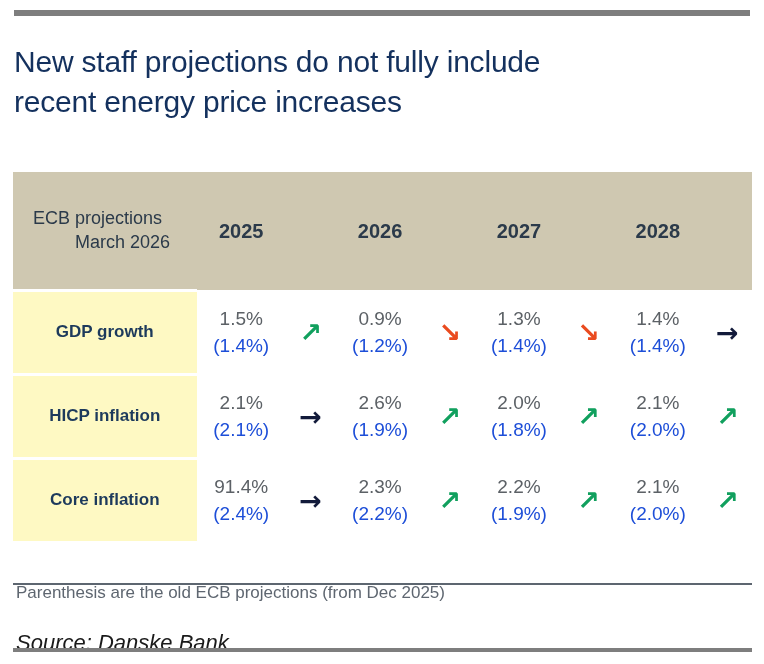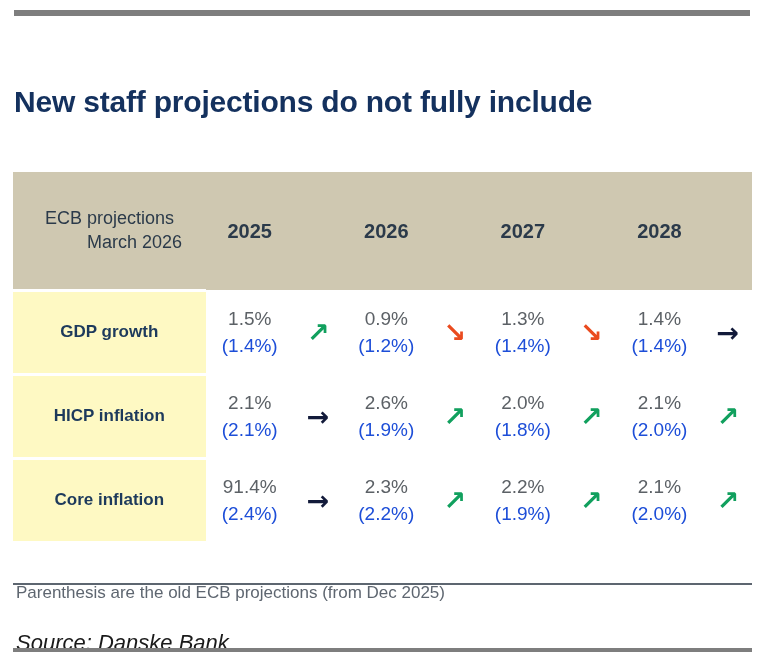--- a/index.html
+++ b/index.html
@@ -25,43 +25,42 @@
     background: #7e7e7e;
   }
 
   
   .title {
     position: absolute;
     left: 14px;
     top: 42px;
     width: 730px;
     font-size: 30px;
-    font-weight: bold;
+    font-weight: normal;
     line-height: 40px;
     color: #14315e;
     letter-spacing: -0.2px;
-    margin-top: 40px;
   }
   .title .line { display: block; }
 
   
   .table {
     position: absolute;
     left: 13px;
     top: 172px;
     width: 739px;
     border-collapse: collapse;
   }
 
   .thead-row { background: #cfc8b1; height: 118px; }
   .thead-row td { vertical-align: middle; }
 
   .hdr-title {
     width: 204px;
-    padding-left: 32px;
+    padding-left: 20px;
     font-size: 18px;
     line-height: 24px;
     color: #2b3a4a;
     font-weight: 500;
   }
   .hdr-title .l2 { display: block; margin-left: 42px; }
 
   .hdr-year {
     font-size: 20px;
     color: #2b3a4a;
@@ -142,20 +141,21 @@
     background: #7e7e7e;
   }
 </style>
 </head>
 <body>
 
 <div class="top-rule"></div>
 
 <div class="title">
   <span class="line">New staff projections do not fully include</span>
+  <span class="line">recent energy price increases</span>
 </div>
 
 <table class="table">
   <tbody>
     <tr class="thead-row">
       <td class="hdr-title">
         <span>ECB projections</span>
         <span class="l2">March 2026</span>
       </td>
       <td class="hdr-year col-val">2025</td>

